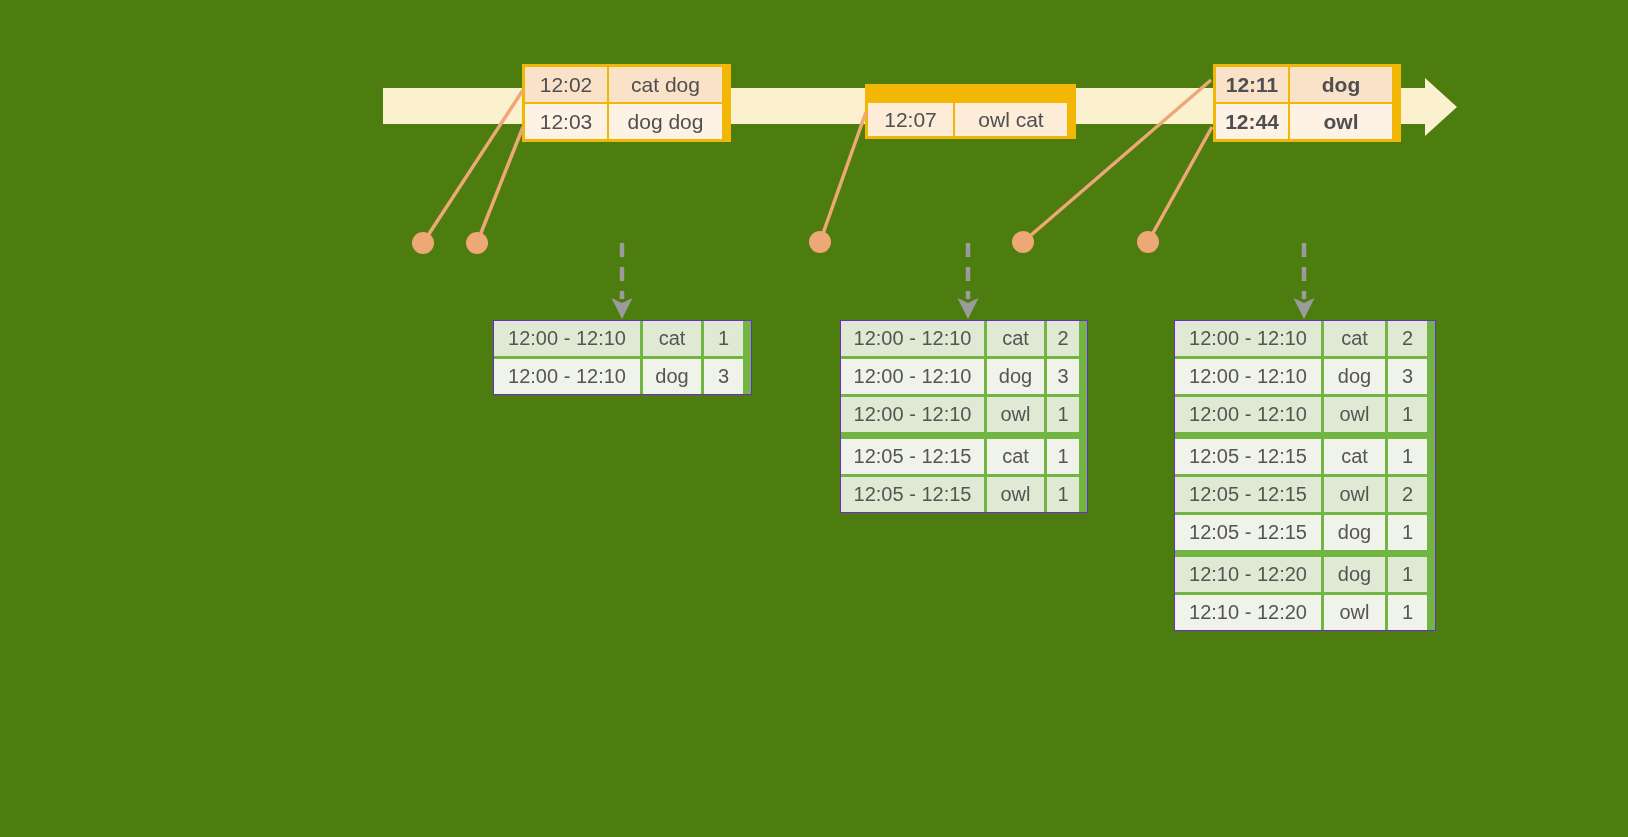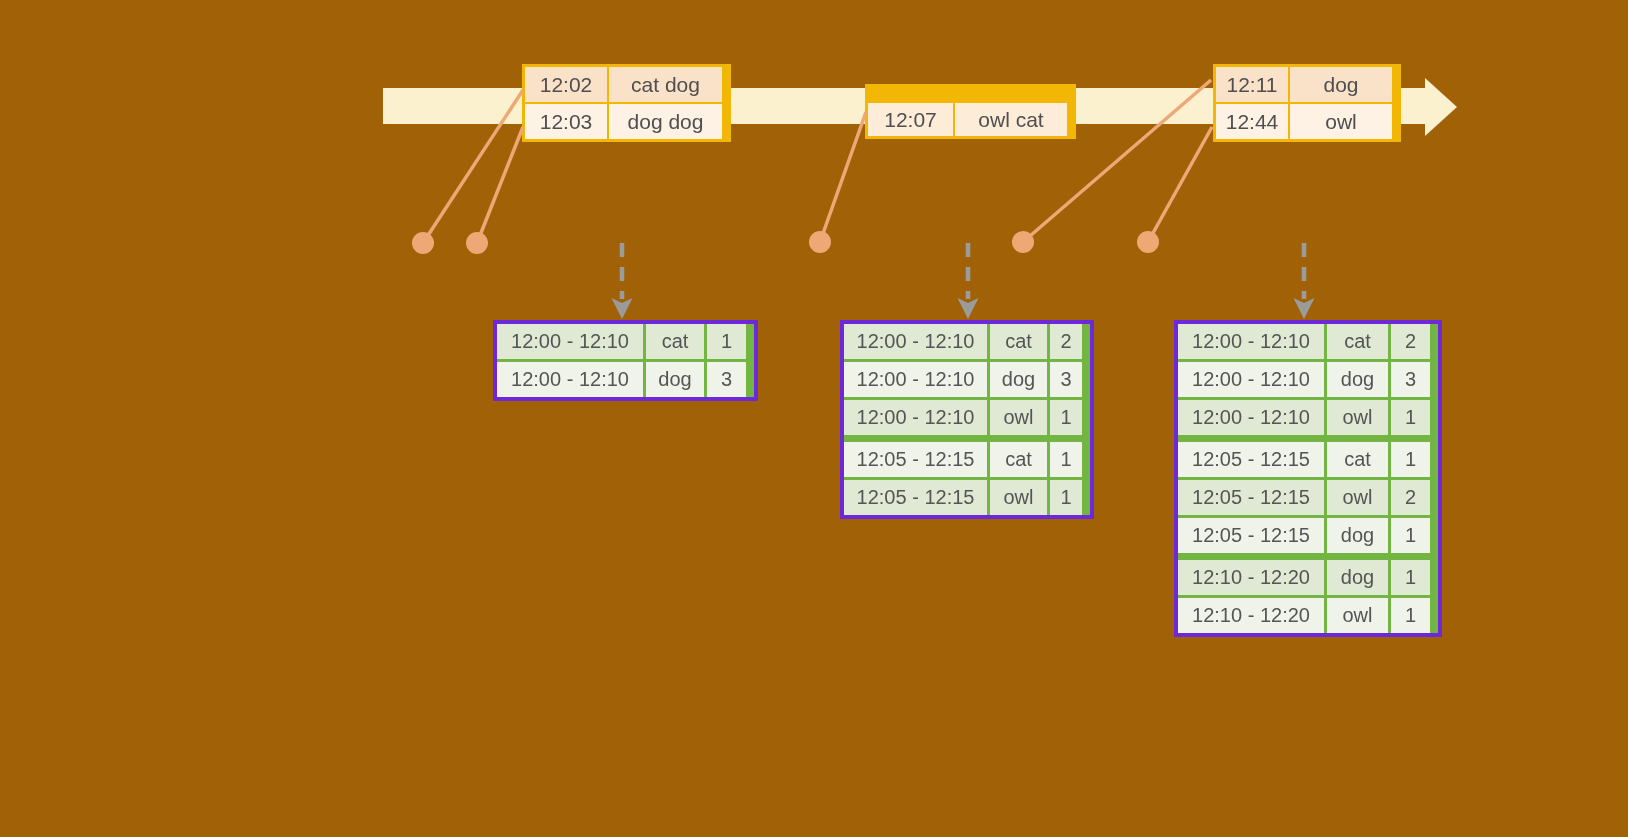--- a/index.html
+++ b/index.html
@@ -1,16 +1,16 @@
 <!DOCTYPE html>
 <html><head>
 <meta charset="utf-8">
 <style>
   html,body{margin:0;padding:0;background:#000;}
-  .canvas{position:relative;width:1628px;height:837px;background:#a16207;overflow:hidden;
+  .canvas{position:relative;width:1628px;height:837px;background:#4d7c0f;overflow:hidden;
           font-family:"Liberation Sans", sans-serif;}
 
   
   .band{position:absolute;left:383px;top:88px;width:1042px;height:36px;background:#fbf1cf;z-index:1;}
   .band-arrow{position:absolute;left:1425px;top:78px;width:0;height:0;z-index:1;
               border-left:32px solid #fbf1cf;border-top:29px solid transparent;border-bottom:29px solid transparent;}
 
   
   .etable{position:absolute;z-index:4;background:#f2b705;border:3px solid #f2b705;
           display:flex;flex-direction:column;gap:2px;}
@@ -18,24 +18,24 @@
   .ecell{height:35px;line-height:35px;text-align:center;font-size:21px;color:#4f4f51;}
   .e-dark{background:#f9e2c7;}
   .e-light{background:#fdf2e3;}
   .e-mid{background:#fcecd8;}
   #etable-1{left:522px;top:64px;width:203px;}
   #etable-1 .erow{grid-template-columns:82px 113px;}
   #etable-2{left:865px;top:84px;width:205px;}
   #etable-2 .erow{grid-template-columns:85px 112px;}
   #etable-2 .ecell{height:33px;line-height:33px;margin-top:16px;}
   #etable-3{left:1213px;top:64px;width:182px;}
-  #etable-3 .erow{grid-template-columns:72px 102px;}
-
-  
-  .rtable{position:absolute;z-index:4;background:#72b543;border:4px solid #6d28d9;
+  #etable-3 .erow{grid-template-columns:72px 102px;font-weight:bold;}
+
+  
+  .rtable{position:absolute;z-index:4;background:#72b543;border:1px solid #6d28d9;
           display:flex;flex-direction:column;gap:3px;}
   .rrow{display:grid;gap:3px;}
   .rrow.group-start{margin-top:4px;}
   .rcell{height:35px;line-height:35px;text-align:center;font-size:20px;color:#555555;}
   .g-dark{background:#dfe9d3;}
   .g-light{background:#eff3ea;}
   #rtable-1{left:493px;top:320px;width:257px;}
   #rtable-1 .rrow{grid-template-columns:146px 58px 39px;}
   #rtable-2{left:840px;top:320px;width:246px;}
   #rtable-2 .rrow{grid-template-columns:143px 57px 32px;}

